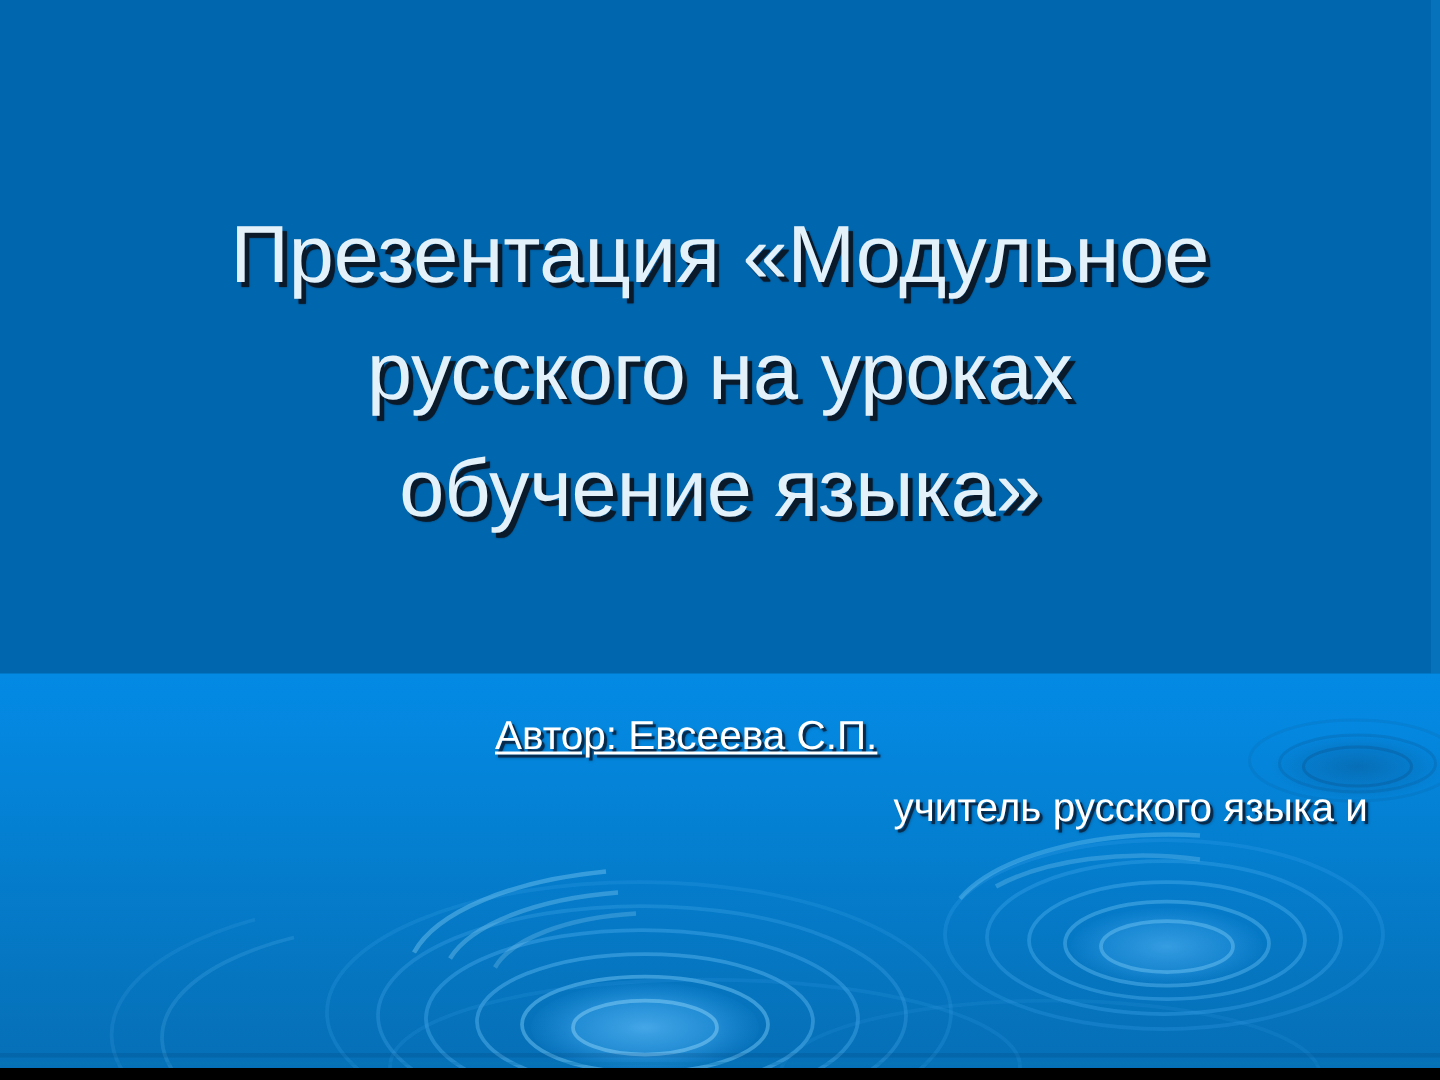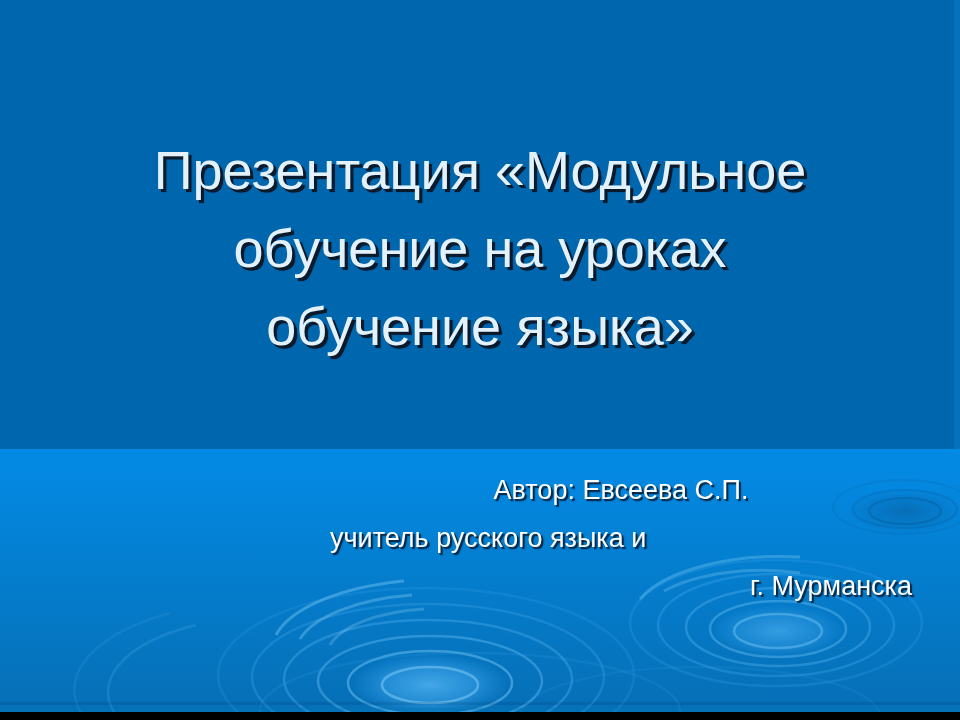--- a/index.html
+++ b/index.html
@@ -90,22 +90,22 @@
     text-align: right;
   }
   .sub-line {
     font-size: 27px;
     line-height: 48px;
     color: #ffffff;
     text-shadow:
         2px 2px 0 rgba(8,30,55,0.75),
         2px 2px 2px rgba(5,20,40,0.55);
   }
-  .sub-line.l1 { text-align: center; }
-  .sub-line.l2 { text-align: left; }
+  .sub-line.l1 { text-align: left; text-decoration: underline; }
+  .sub-line.l2 { text-align: right; }
   .sub-line.l3 { text-align: right; }
 </style>
 </head>
 <body>
 
 <div id="slide">
 
   <div class="band-top"></div>
   <div class="band-top-edge"></div>
 
@@ -181,23 +181,22 @@
       </svg>
     </div>
 
     <div class="hairline h1"></div>
     <div class="hairline h2"></div>
     <div class="hairline h3"></div>
   </div>
 
   <div id="title-block">
     <div class="title-line">Презентация «Модульное</div>
-    <div class="title-line">обучение на уроках</div>
+    <div class="title-line">русского на уроках</div>
     <div class="title-line">обучение языка»</div>
   </div>
 
   <div id="subtitle-block">
     <div class="sub-line l1">Автор: Евсеева С.П.</div>
     <div class="sub-line l2">учитель русского языка и</div>
-    <div class="sub-line l3">г. Мурманска</div>
   </div>
 
 </div>
 
 </body></html>

